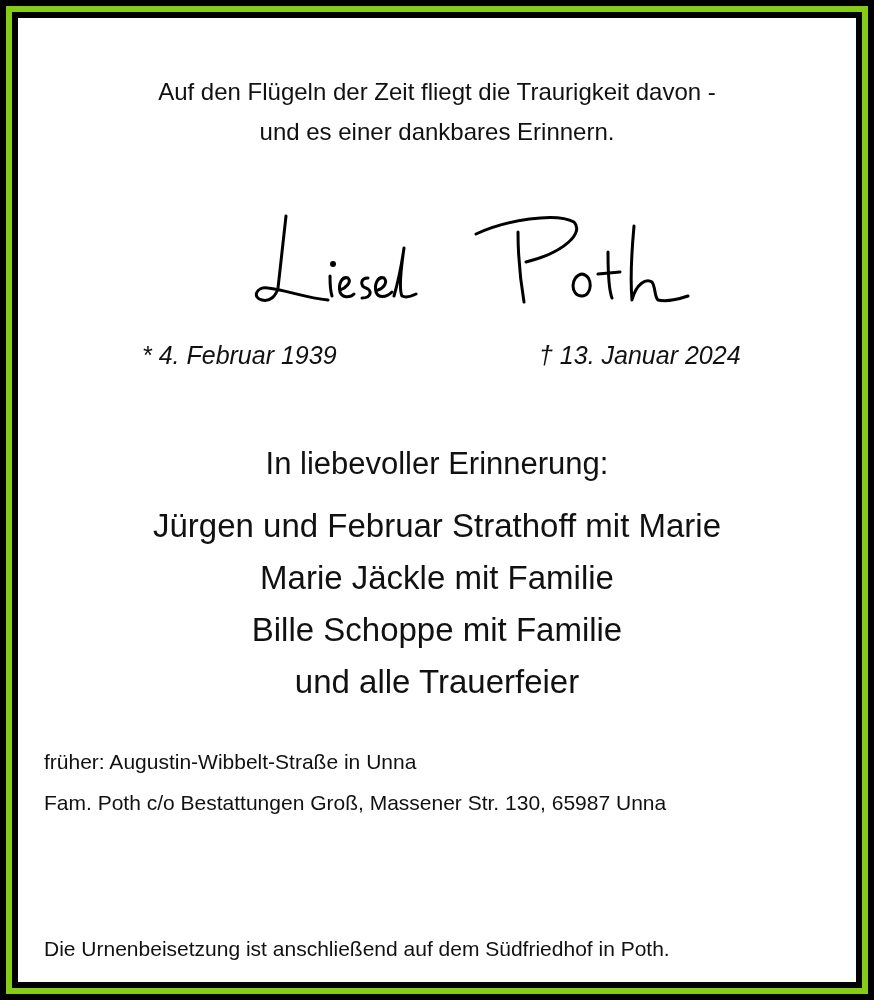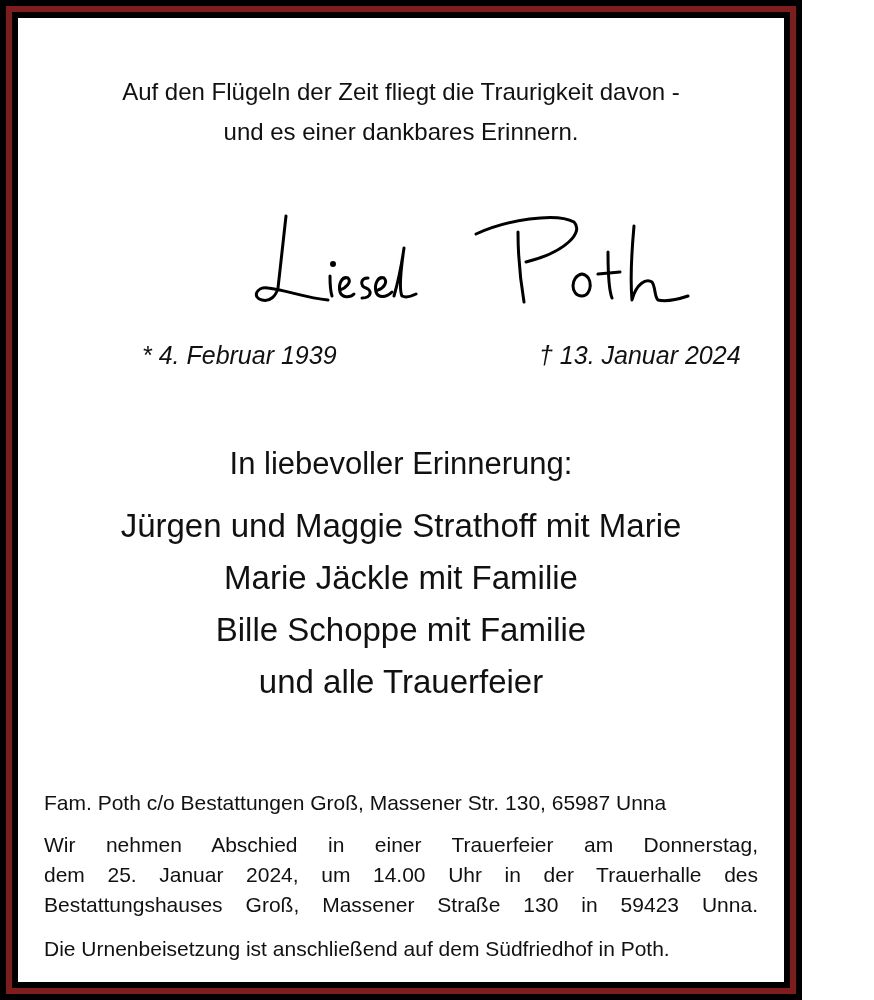--- a/index.html
+++ b/index.html
@@ -1,17 +1,17 @@
 <!DOCTYPE html>
 <html><head>
 <meta charset="utf-8">
 <style>
   html, body { margin:0; padding:0; background:#ffffff; }
   body { width:874px; height:1000px; position:relative; overflow:hidden; font-family:"Liberation Sans", sans-serif; color:#111; }
-  .outer { position:absolute; left:0; top:0; width:802px; height:1000px; box-sizing:border-box; border:6px solid #000; background:#7f1d1d; }
+  .outer { position:absolute; left:0; top:0; width:874px; height:1000px; box-sizing:border-box; border:6px solid #000; background:#84cc16; }
   .inner { position:absolute; left:6px; top:6px; right:6px; bottom:6px; box-sizing:border-box; border:6px solid #000; background:#fff; }
   .content { position:absolute; left:12px; top:12px; right:12px; bottom:12px; }
   .center { text-align:center; }
   .motto { position:absolute; left:0; right:0; top:42px; font-size:24px; line-height:40px; }
   .signature { position:absolute; left:196px; top:162px; width:480px; height:120px; }
   .dates { position:absolute; top:308px; font-size:25px; line-height:34px;font-style:italic; }
   .birth { left:112px; }
   .death { left:462px;margin-left:47px; }
   .intro { position:absolute; left:0; right:0; top:416px; font-size:31px; line-height:36px; }
   .names { position:absolute; left:0; right:0; top:470px; font-size:33px; line-height:52px; }
@@ -64,29 +64,25 @@
           </g>
         </svg>
       </div>
 
       <div class="dates birth">* 4. Februar 1939</div>
       <div class="dates death">† 13. Januar 2024</div>
 
       <div class="intro center">In liebevoller Erinnerung:</div>
 
       <div class="names center">
-        <div>Jürgen und Maggie Strathoff mit Marie</div>
+        <div>Jürgen und Februar Strathoff mit Marie</div>
         <div>Marie Jäckle mit Familie</div>
         <div>Bille Schoppe mit Familie</div>
         <div>und alle Trauerfeier</div>
       </div>
 
+      <div class="details d1">früher: Augustin-Wibbelt-Straße in Unna</div>
       <div class="details d2">Fam. Poth c/o Bestattungen Groß, Massener Str. 130, 65987 Unna</div>
-      <div class="details d3">
-        <span class="line">Wir nehmen Abschied in einer Trauerfeier am Donnerstag,</span>
-        <span class="line">dem 25. Januar 2024, um 14.00 Uhr in der Trauerhalle des</span>
-        <span class="line">Bestattungshauses Groß, Massener Straße 130 in 59423 Unna.</span>
-      </div>
       <div class="details d4">Die Urnenbeisetzung ist anschließend auf dem Südfriedhof in Poth.</div>
 
     </div>
   </div>
 </div>
 
 </body></html>

